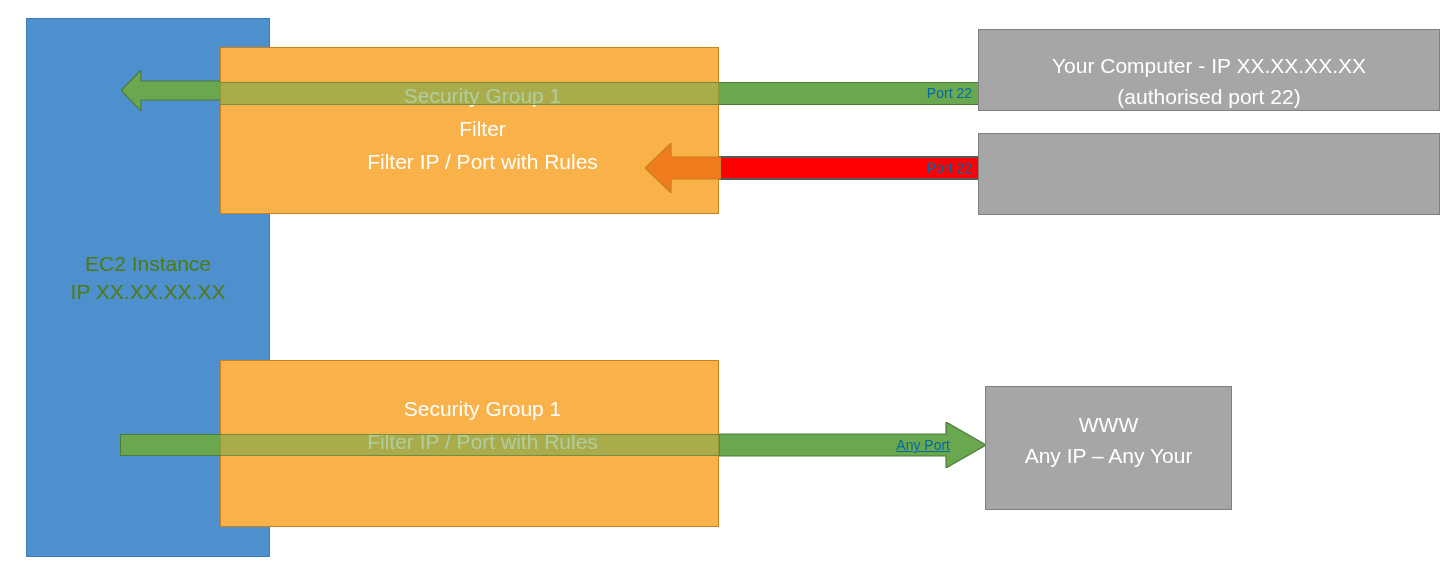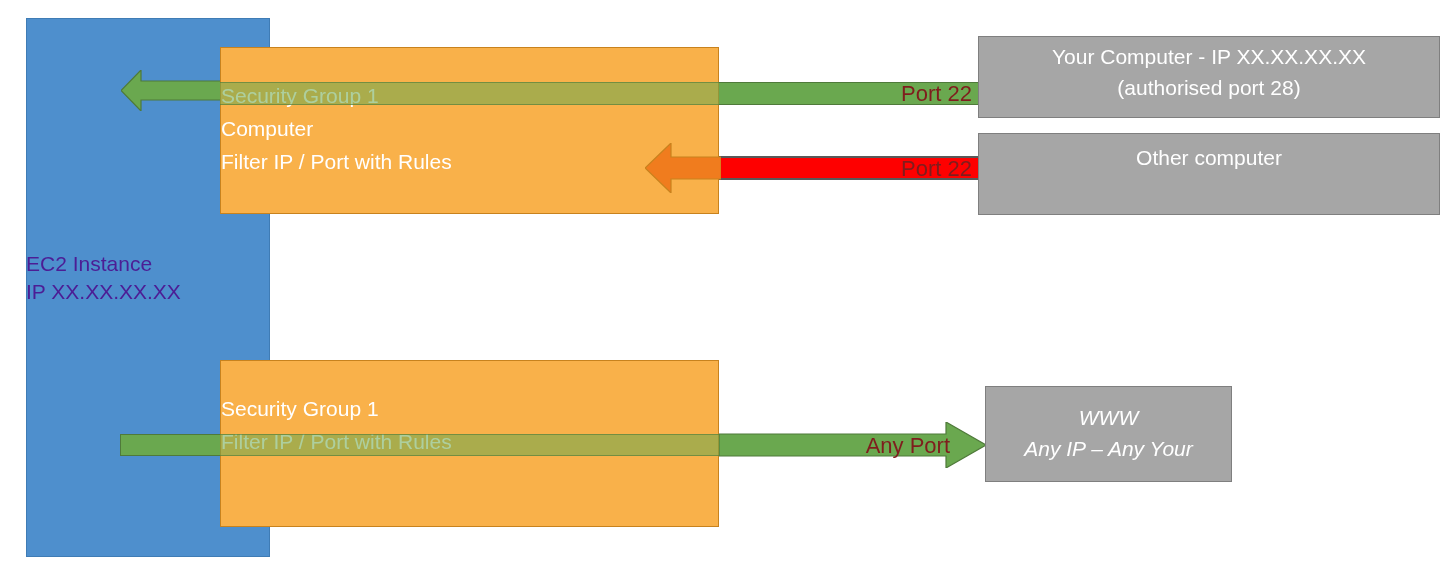--- a/index.html
+++ b/index.html
@@ -28,22 +28,22 @@
     background: #4e8fcd;
     border: 1px solid #3f7cb5;
     box-sizing: border-box;
     z-index: 1;
   }
   .ec2-label {
     position: absolute;
     left: 26px;
     top: 250px;
     width: 244px;
-    text-align: left;
-    color: #4c1d95;
+    text-align: center;
+    color: #4d7c0f;
     font-size: 21px;
     line-height: 28px;
     z-index: 6;
     pointer-events: none;
   }
   .ec2-label span { display: block; }
 
   
   .sg-box {
     position: absolute;
@@ -60,25 +60,27 @@
   }
   .sg-box.outbound {
     left: 220px;
     top: 360px;
     width: 499px;
     height: 167px;
   }
   .sg-text {
     position: absolute;
     width: 100%;
+    text-align: center;
     color: #ffffff;
     font-size: 21px;
     line-height: 33px;
     z-index: 5;
     pointer-events: none;
+    padding-left: 13px;
   }
   .sg-box.inbound .sg-text { top: 31px; }
   .sg-box.outbound .sg-text { top: 31px; }
   .sg-text span { display: block; }
 
   
   .band {
     position: absolute;
     box-sizing: border-box;
   }
@@ -100,30 +102,30 @@
     width: 499px;
     height: 23px;
     background: rgba(106,168,79,0.55);
     border-top: 1px solid rgba(79,122,58,0.6);
     border-bottom: 1px solid rgba(79,122,58,0.6);
     z-index: 4;
   }
 
   .port-label {
     position: absolute;
-    color: #7f1d1d;
-    font-size: 22px;
+    color: #0369a1;
+    font-size: 14px;
     line-height: 23px;
     z-index: 7;
     pointer-events: none;
     white-space: nowrap;
   }
   .port-label.green-in { left: 860px; top: 82px; width: 112px; text-align: right; }
   .port-label.red-in   { left: 860px; top: 157px; width: 112px; text-align: right; }
-  .port-label.any-out  { left: 840px; top: 434px; width: 110px; text-align: right; }
+  .port-label.any-out  { left: 840px; top: 434px; width: 110px; text-align: right; text-decoration: underline; }
 
   
   .arrow-green-left {
     position: absolute;
     left: 121px;
     top: 70px;
     width: 100px;
     height: 41px;
     z-index: 2;
   }
@@ -187,39 +189,38 @@
     box-sizing: border-box;
     color: #ffffff;
     font-size: 21px;
     line-height: 31px;
     text-align: center;
     z-index: 6;
   }
   .grey-box span { display: block; }
   .grey-your-computer {
     left: 978px;
-    top: 36px;
+    top: 29px;
     width: 462px;
     height: 82px;
-    padding-top: 4px;
+    padding-top: 20px;
   }
   .grey-other-computer {
     left: 978px;
     top: 133px;
     width: 462px;
     height: 82px;
     padding-top: 8px;
   }
   .grey-www {
     left: 985px;
     top: 386px;
     width: 247px;
-    height: 96px;
-    padding-top: 15px;
-    font-style: italic;
+    height: 124px;
+    padding-top: 22px;
   }
 </style>
 </head>
 <body>
 
 <div id="canvas">
 
   <div class="ec2-box"></div>
 
   <div class="band band-green-inbound-shaft"></div>
@@ -228,42 +229,41 @@
     <svg width="100" height="41" viewBox="0 0 100 41" xmlns="http://www.w3.org/2000/svg">
       <polygon points="0,20.5 20,0 20,11 100,11 100,30 20,30 20,41" fill="#6aa84f" stroke="#4f7a3a" stroke-width="1.2"></polygon>
     </svg>
   </div>
 
   <div class="band band-red"></div>
 
   <div class="sg-box inbound">
     <div class="sg-text">
       <span>Security Group 1</span>
-      <span>Computer</span>
+      <span>Filter</span>
       <span>Filter IP / Port with Rules</span>
     </div>
   </div>
 
   <div class="band band-green-inbound-inner"></div>
 
   <div class="arrow-orange-left">
     <svg width="76" height="50" viewBox="0 0 76 50" xmlns="http://www.w3.org/2000/svg">
       <polygon points="0,25 26,0 26,14 76,14 76,36 26,36 26,50" fill="#f07c1e" stroke="#c8821d" stroke-width="1.2"></polygon>
     </svg>
   </div>
 
   <div class="port-label green-in">Port 22</div>
   <div class="port-label red-in">Port 22</div>
 
   <div class="grey-box grey-your-computer">
     <span>Your Computer - IP XX.XX.XX.XX</span>
-    <span>(authorised port 28)</span>
+    <span>(authorised port 22)</span>
   </div>
   <div class="grey-box grey-other-computer">
-    <span>Other computer</span>
   </div>
 
   <div class="band band-green-out-tail"></div>
 
   <div class="arrow-green-out">
     <svg width="267" height="46" viewBox="0 0 267 46" xmlns="http://www.w3.org/2000/svg">
       <polygon points="0,12 227,12 227,0 267,23 227,46 227,34 0,34" fill="#6aa84f" stroke="#4f7a3a" stroke-width="1.2"></polygon>
     </svg>
   </div>
 

